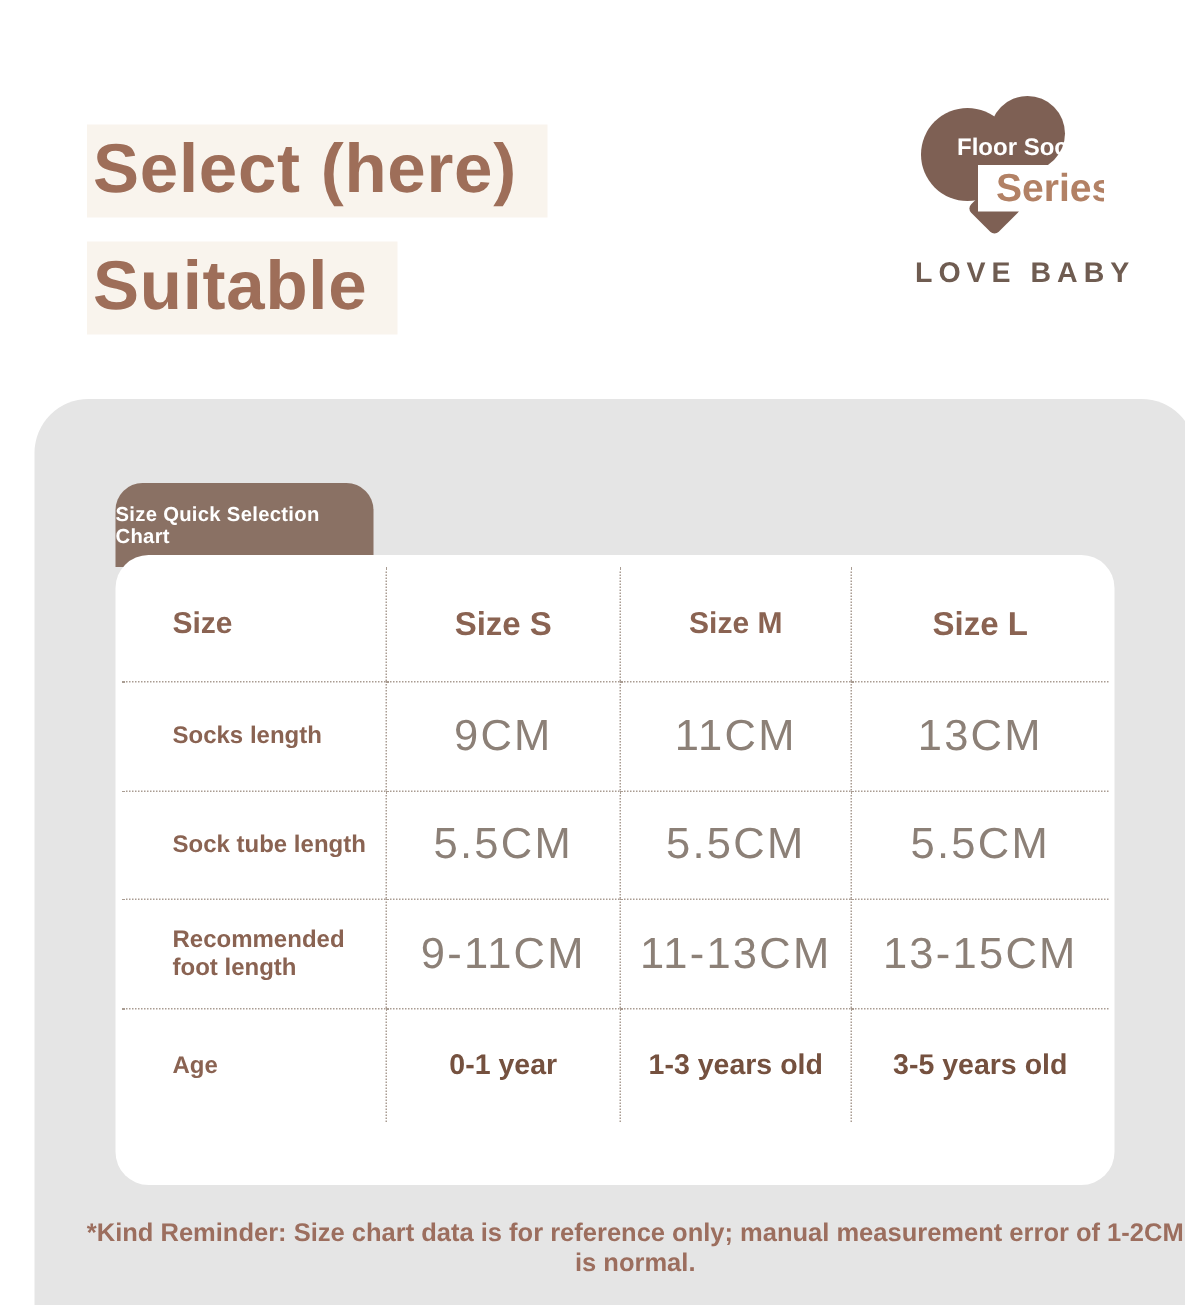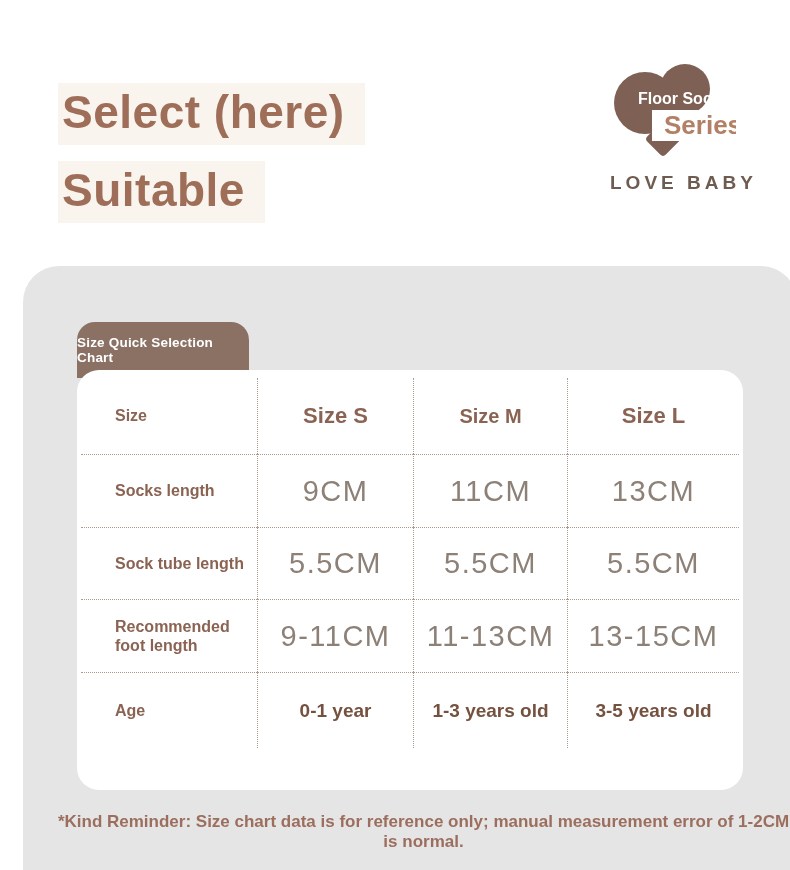--- a/index.html
+++ b/index.html
@@ -81,21 +81,21 @@
     display:flex; align-items:center; justify-content:center; text-align:center;
   }
   .cell.bl { border-left:1px dotted #a99c92; }
   .cell.bt { border-top:1px dotted #a99c92; }
   .cell.lab {
     justify-content:flex-start; text-align:left; padding-left:34px;
     font-weight:bold; color:#8a6352; font-size:16px; line-height:1.2;
   }
   .cell.lab span { max-width:132px; }
   .hdr { font-weight:bold; color:#8a6352; font-size:22px; }
-  .hdr.first { justify-content:flex-start; padding-left:34px; font-size:16px;text-align:center; }
+  .hdr.first { justify-content:flex-start; padding-left:34px; font-size:20px;text-align:center; }
   .hdr.mid { font-size:20px; }
   .val { color:#8c8077; font-size:29px; letter-spacing:1.5px; font-weight:400; }
   .age { font-weight:bold; color:#75513f; font-size:19px; }
 
   
   .reminder {
     position:absolute; left:0; top:546px; width:774px;
     text-align:center; color:#9c6e5e; font-weight:bold; font-size:17px;padding-left:27px;
   }
 </style>

